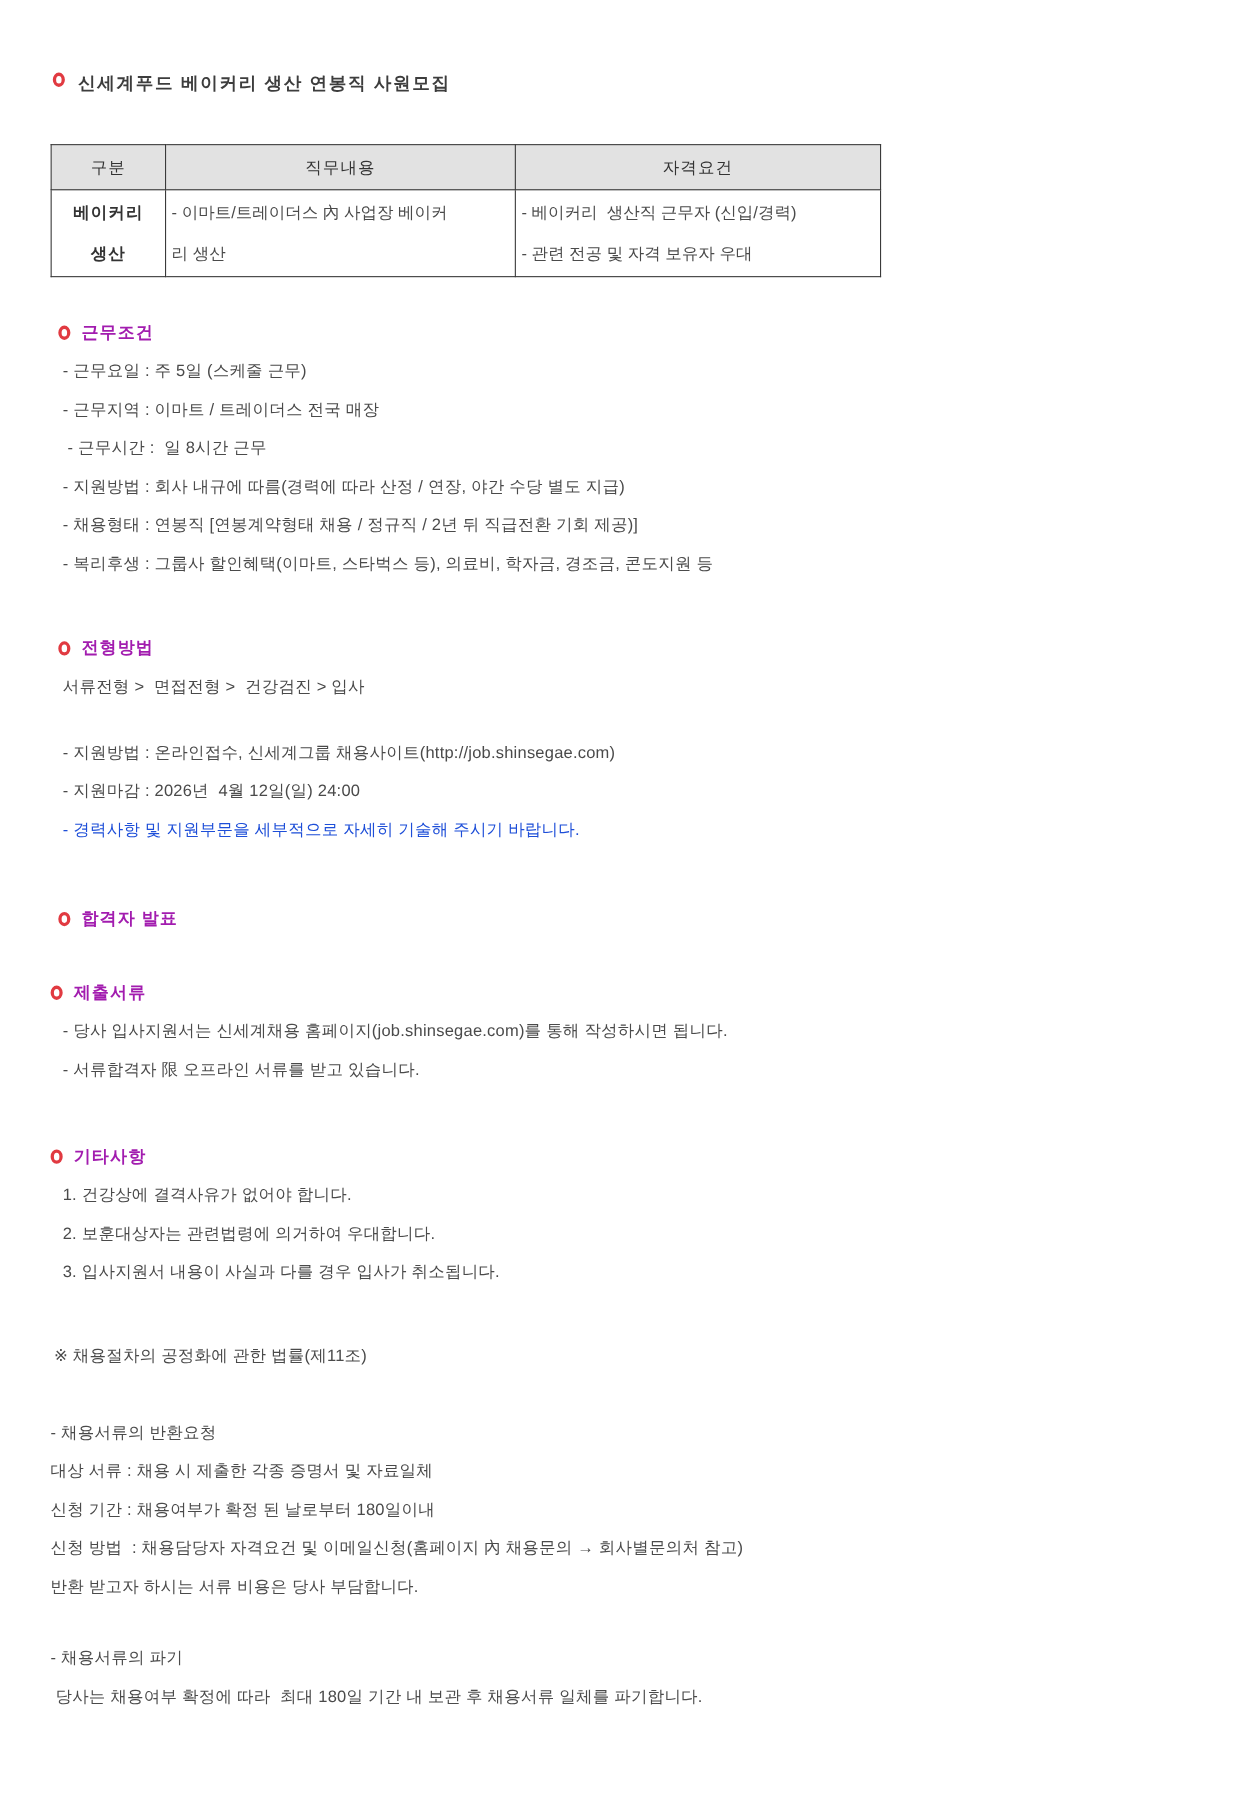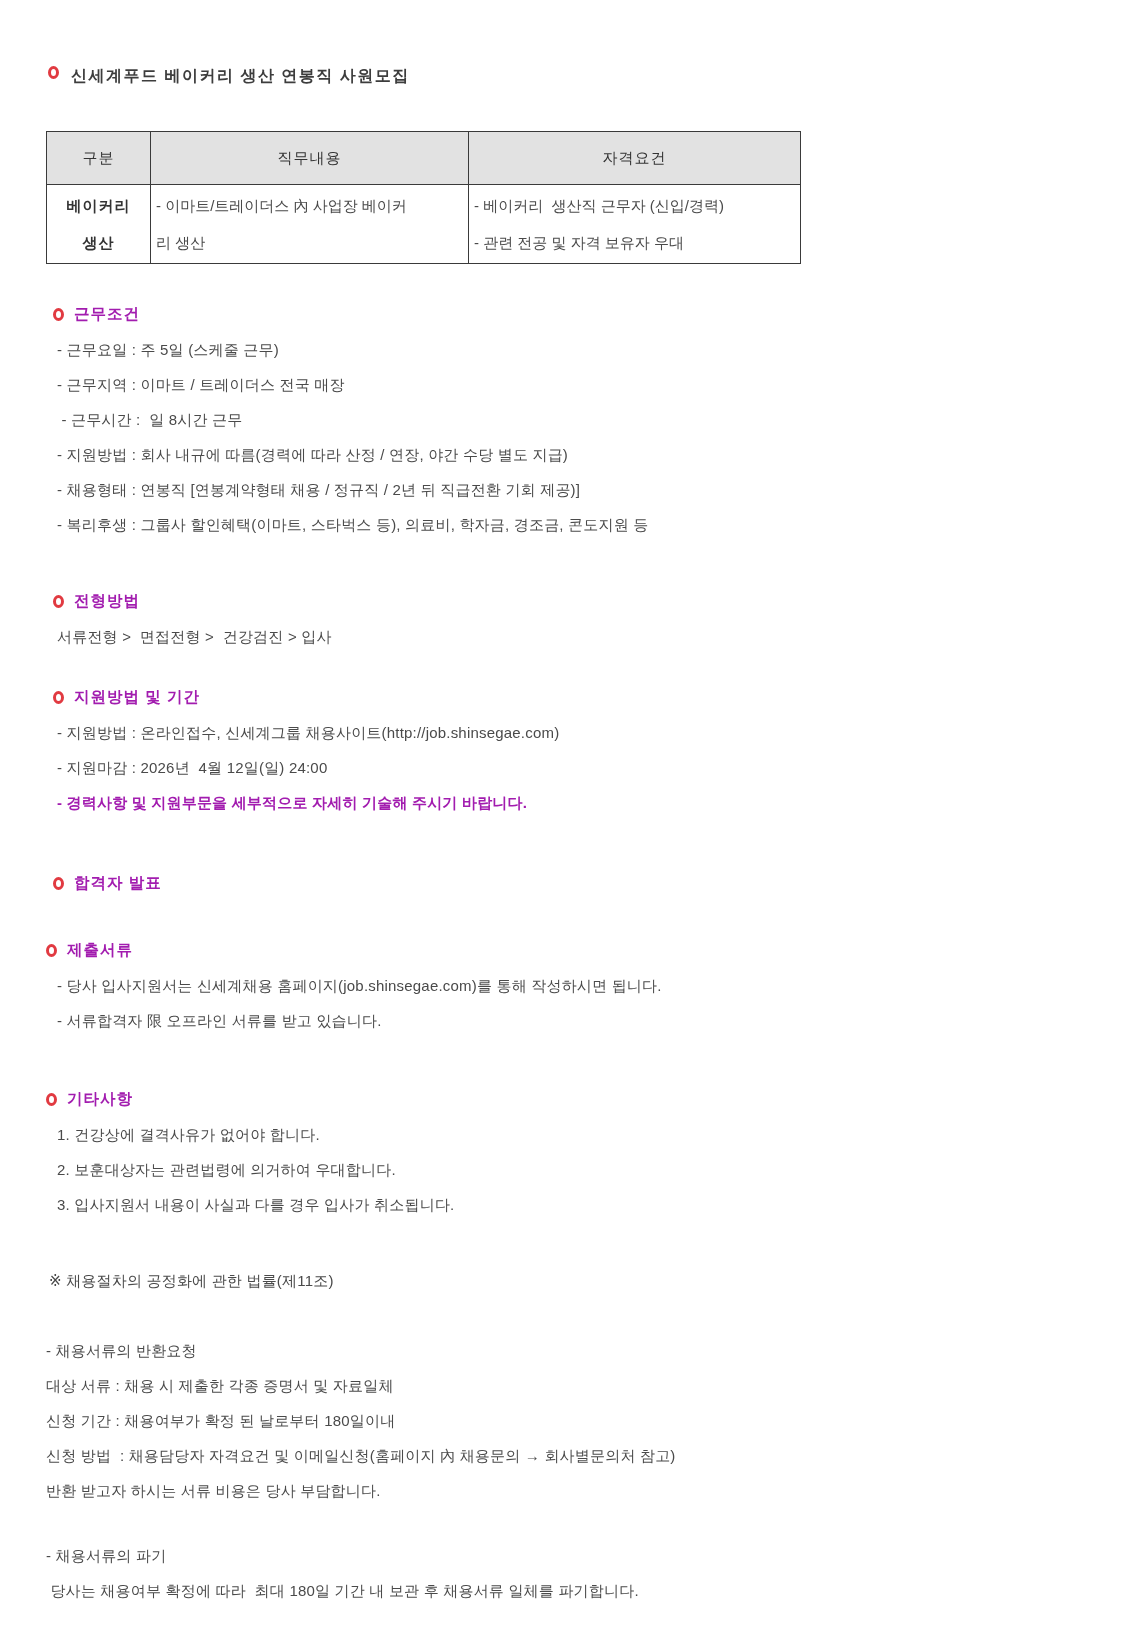--- a/index.html
+++ b/index.html
@@ -18,39 +18,39 @@
     display:inline-block; flex:0 0 auto;
   }
   .title-row h1 { font-size:16px; font-weight:bold; color:#3d3d3d; letter-spacing:1.5px; }
 
   
   table.recruit {
     border-collapse:collapse; margin-top:44px; table-layout:fixed; width:754px;
   }
   table.recruit th, table.recruit td { border:1px solid #3a3a3a; }
   table.recruit th {
-    background:#e2e2e2; height:53px; font-weight:normal; color:#333333;
+    background:#e2e2e2; height:41px; font-weight:normal; color:#333333;
     font-size:15px; text-align:center; letter-spacing:1px;
   }
   col.c1 { width:104px; } col.c2 { width:318px; } col.c3 { width:332px; }
   table.recruit td { height:77px; vertical-align:middle; font-size:15px; }
   td.cat { text-align:center; font-weight:bold; color:#333333; letter-spacing:1px; }
   td.cat div { line-height:37px; }
   td.txt { padding:2px 4px 2px 5px; }
   td.txt div { line-height:37px; white-space:pre-wrap; }
 
   
   .sec-head { display:flex; align-items:center; gap:10px; }
   .sec-head h2 { font-size:15.5px; font-weight:bold; color:#a21caf; letter-spacing:1px; }
   .indent .sec-head { margin-left:7px; }
   .line {
     margin-top:15px; line-height:20px; white-space:pre-wrap;
     padding-left:11px; letter-spacing:0.2px;
   }
-  .blue { color:#a21caf;font-weight:bold; }
+  .blue { color:#1d4ed8; }
 
   .sec-work   { margin-top:40px; }
   .sec-proc   { margin-top:56px; }
   .sec-apply  { margin-top:40px; }
   .sec-pass   { margin-top:60px; }
   .sec-docs   { margin-top:46px; }
   .sec-etc    { margin-top:58px; }
 
   .law-note   { margin-top:56px; padding-left:3px; line-height:20px; letter-spacing:0.2px; }
   .block-title{ margin-top:50px; line-height:20px; white-space:pre-wrap; letter-spacing:0.2px; }
@@ -113,24 +113,20 @@
 
   <section class="sec-proc indent">
     <div class="sec-head">
       <span class="ring"></span>
       <h2>전형방법</h2>
     </div>
     <p class="line">서류전형 &gt;  면접전형 &gt;  건강검진 &gt; 입사</p>
   </section>
 
   <section class="sec-apply indent">
-    <div class="sec-head">
-      <span class="ring"></span>
-      <h2>지원방법 및 기간</h2>
-    </div>
     <p class="line">- 지원방법 : 온라인접수, 신세계그룹 채용사이트(http://job.shinsegae.com)</p>
     <p class="line">- 지원마감 : 2026년  4월 12일(일) 24:00</p>
     <p class="line blue">- 경력사항 및 지원부문을 세부적으로 자세히 기술해 주시기 바랍니다.</p>
   </section>
 
   <section class="sec-pass indent">
     <div class="sec-head">
       <span class="ring"></span>
       <h2>합격자 발표</h2>
     </div>

